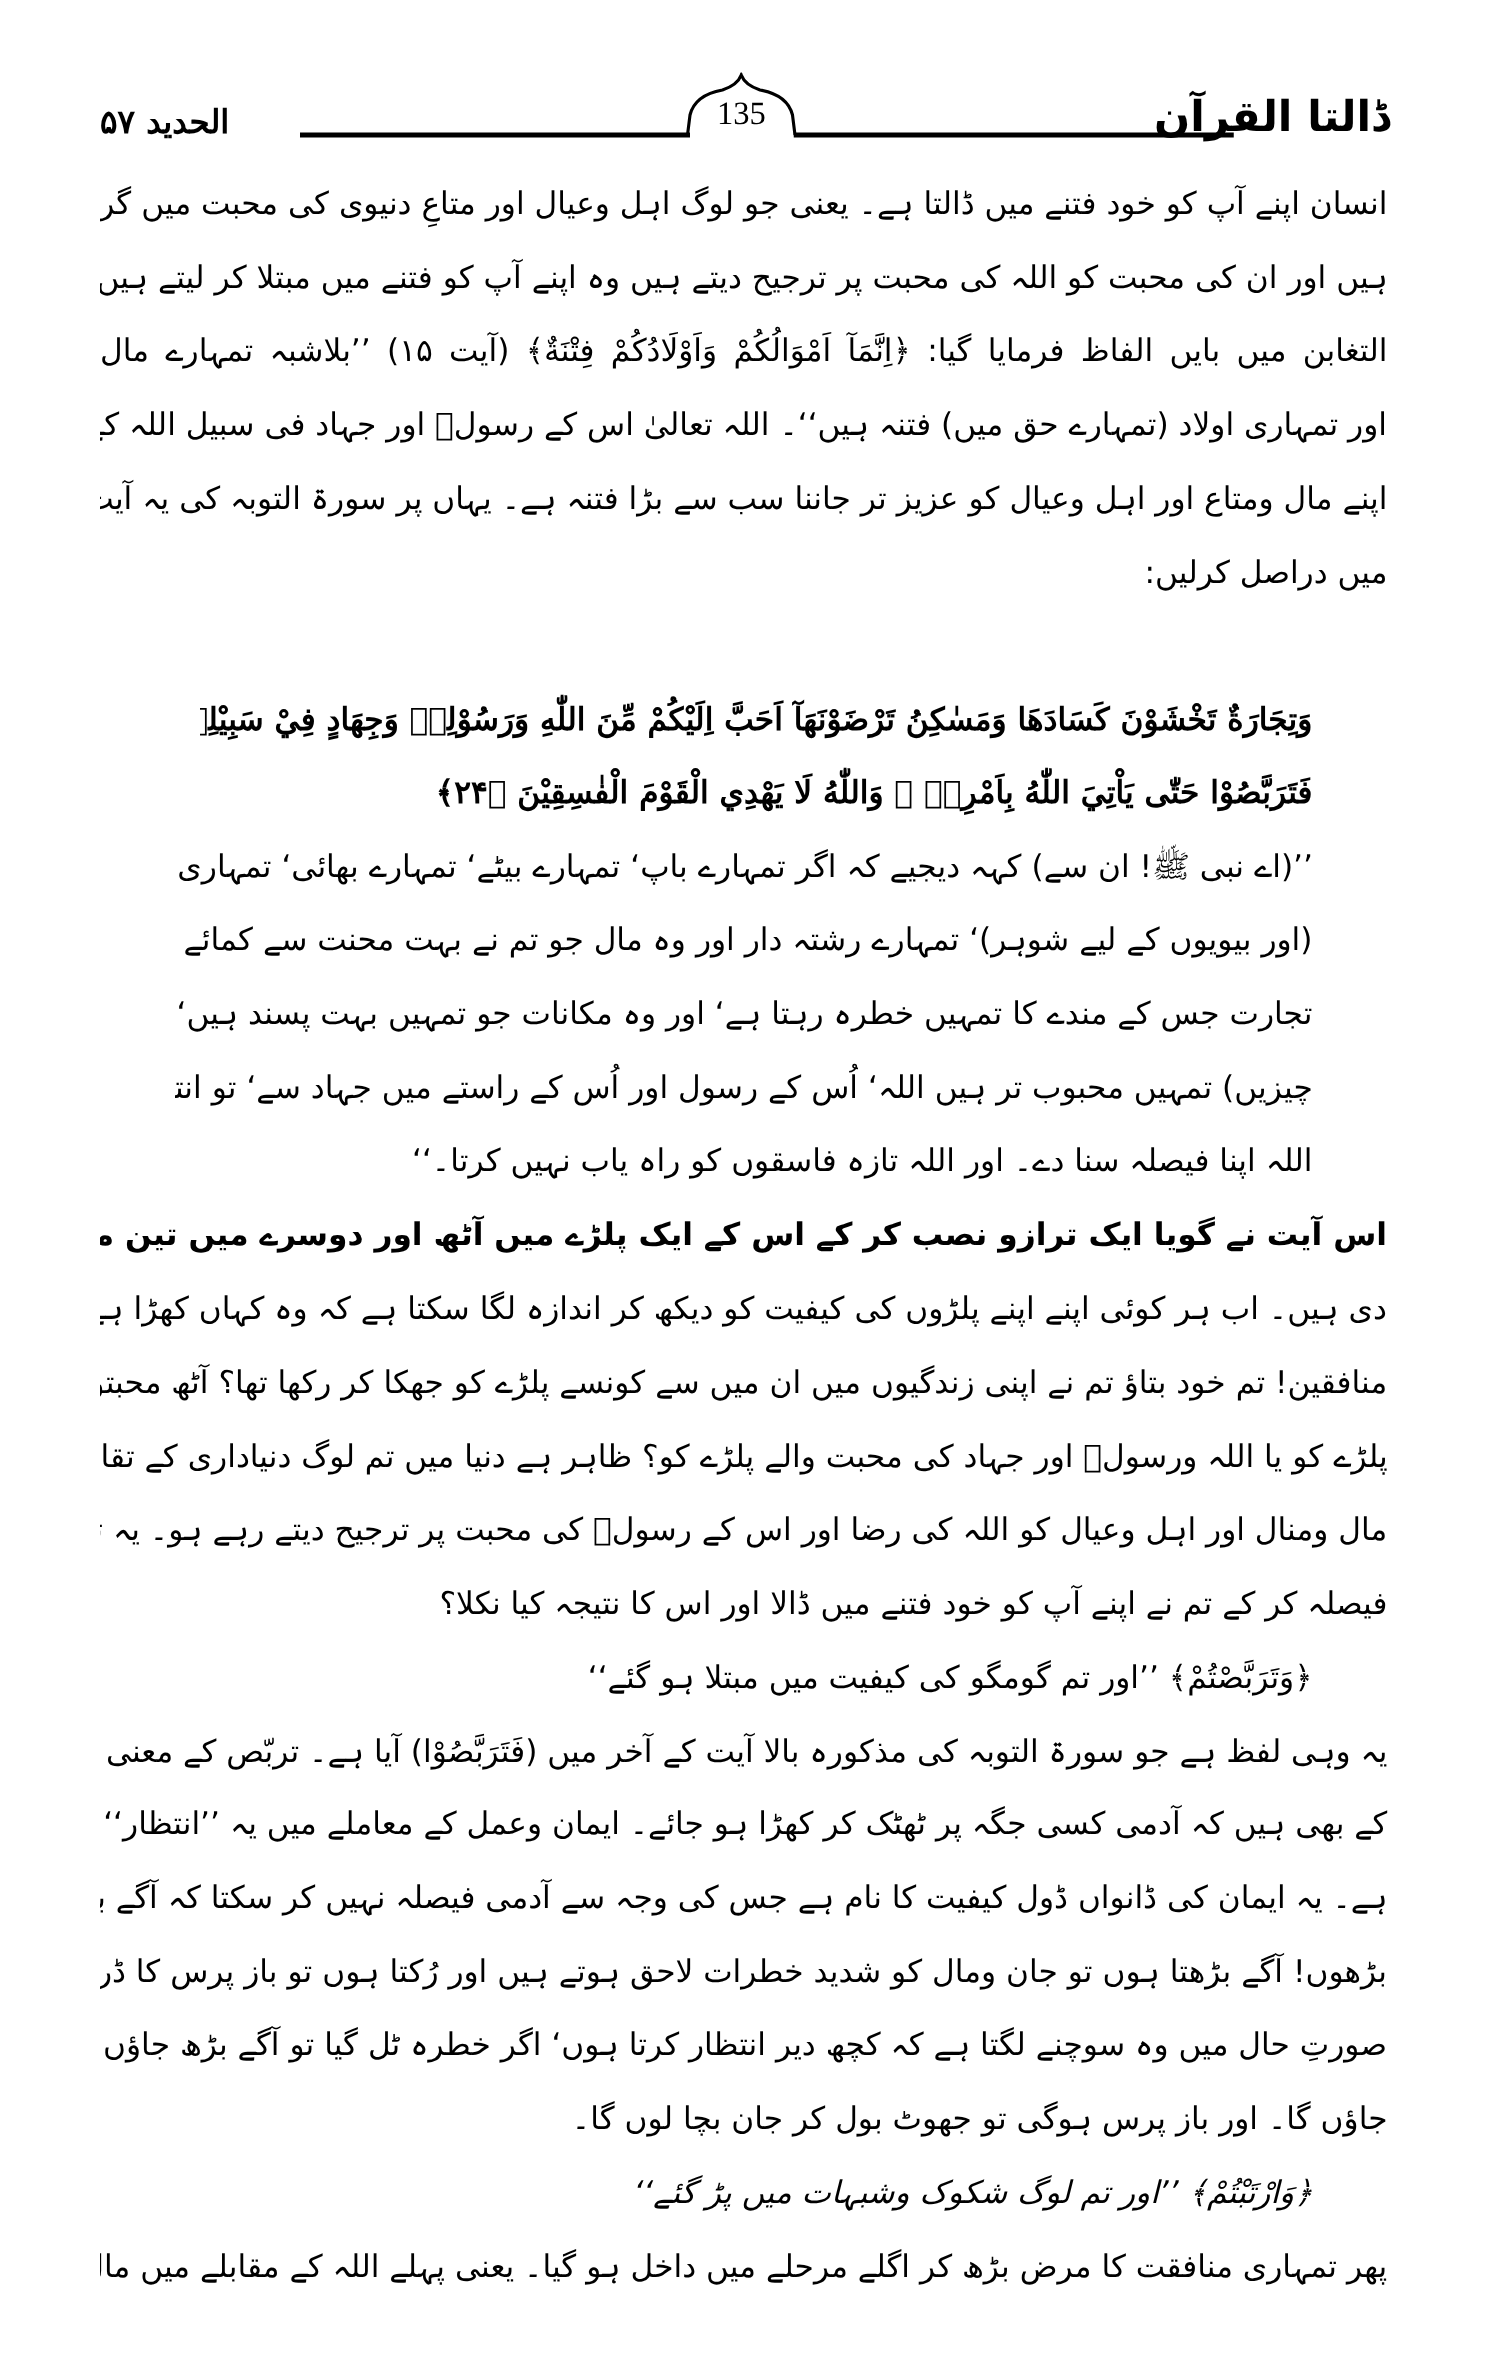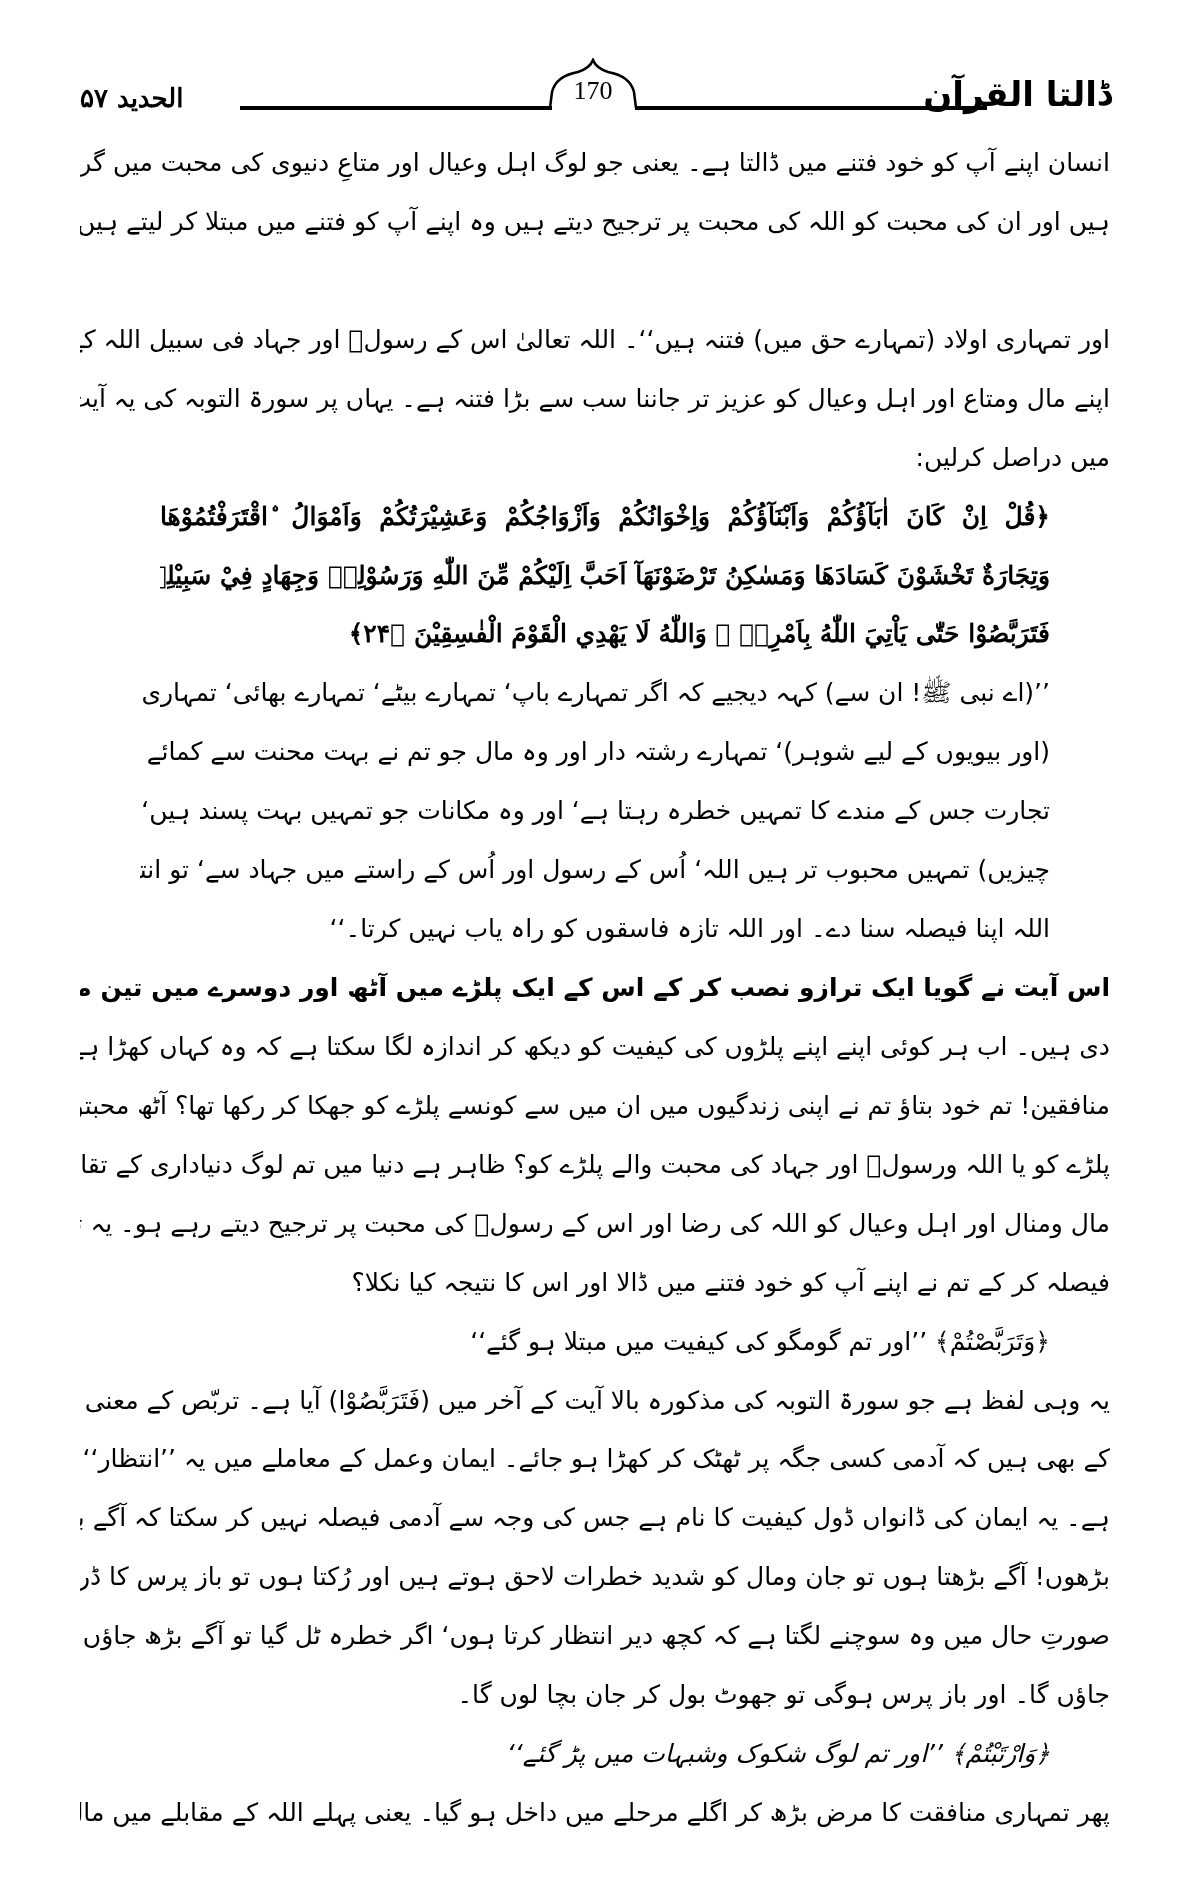--- a/index.html
+++ b/index.html
@@ -30,32 +30,32 @@
 <body>
 
 <div class="page">
 
   <div class="hdr">
     <div class="hdr-title">ڈالتا القرآن</div>
     <div class="hdr-rule r"></div>
     <svg class="arch" viewBox="0 0 90 52">
       <path d="M2 50 L4 34 Q8 18 30 14 Q42 10 45 2 Q48 10 60 14 Q82 18 86 34 L88 50" fill="none" stroke="#000" stroke-width="2.5"></path>
     </svg>
-    <div class="pagenum">170</div>
+    <div class="pagenum">135</div>
     <div class="hdr-rule l"></div>
     <div class="hdr-surah">الحدید ۵۷</div>
   </div>
 
   <div class="txt" style="top:140px">انسان اپنے آپ کو خود فتنے میں ڈالتا ہے۔ یعنی جو لوگ اہل وعیال اور متاعِ دنیوی کی محبت میں گرفتار ہو جاتے</div>
   <div class="txt" style="top: 198.929px;">ہیں اور ان کی محبت کو اللہ کی محبت پر ترجیح دیتے ہیں وہ اپنے آپ کو فتنے میں مبتلا کر لیتے ہیں۔ اس فتنے کا ذکر سورۃ</div>
+  <div class="txt" style="top: 257.857px;">التغابن میں بایں الفاظ فرمایا گیا: ﴿اِنَّمَآ اَمْوَالُكُمْ وَاَوْلَادُكُمْ فِتْنَةٌ﴾ (آیت ۱۵) ’’بلاشبہ تمہارے مال</div>
   <div class="txt" style="top: 316.786px;">اور تمہاری اولاد (تمہارے حق میں) فتنہ ہیں‘‘۔ اللہ تعالیٰ اس کے رسولؐ اور جہاد فی سبیل اللہ کے مقابلے میں</div>
   <div class="txt" style="top: 375.714px;">اپنے مال ومتاع اور اہل وعیال کو عزیز تر جاننا سب سے بڑا فتنہ ہے۔ یہاں پر سورۃ التوبہ کی یہ آیت بھی ذہن</div>
   <div class="txt last" style="top: 434.643px;">میں دراصل کرلیں:</div>
 
-  <div class="txt verse" style="top: 493.571px;">﴿قُلْ اِنْ كَانَ اٰبَآؤُكُمْ وَاَبْنَآؤُكُمْ وَاِخْوَانُكُمْ وَاَزْوَاجُكُمْ وَعَشِيْرَتُكُمْ وَاَمْوَالُ ۨاقْتَرَفْتُمُوْهَا</div>
   <div class="txt verse" style="top: 552.5px;">وَتِجَارَةٌ تَخْشَوْنَ كَسَادَهَا وَمَسٰكِنُ تَرْضَوْنَهَآ اَحَبَّ اِلَيْكُمْ مِّنَ اللّٰهِ وَرَسُوْلِهٖ وَجِهَادٍ فِيْ سَبِيْلِهٖ</div>
   <div class="txt verse last" style="top: 611.429px;">فَتَرَبَّصُوْا حَتّٰى يَاْتِيَ اللّٰهُ بِاَمْرِهٖ ۭ وَاللّٰهُ لَا يَهْدِي الْقَوْمَ الْفٰسِقِيْنَ ﴿۲۴﴾</div>
 
   <div class="txt indent" style="top: 670.357px;">’’(اے نبی ﷺ! ان سے) کہہ دیجیے کہ اگر تمہارے باپ‘ تمہارے بیٹے‘ تمہارے بھائی‘ تمہاری بیویاں</div>
   <div class="txt indent" style="top: 729.286px;">(اور بیویوں کے لیے شوہر)‘ تمہارے رشتہ دار اور وہ مال جو تم نے بہت محنت سے کمائے ہیں‘ اور وہ</div>
   <div class="txt indent" style="top: 788.214px;">تجارت جس کے مندے کا تمہیں خطرہ رہتا ہے‘ اور وہ مکانات جو تمہیں بہت پسند ہیں‘ (اگر یہ سب</div>
   <div class="txt indent" style="top: 847.143px;">چیزیں) تمہیں محبوب تر ہیں اللہ‘ اُس کے رسول اور اُس کے راستے میں جہاد سے‘ تو انتظار کرو یہاں تک کہ</div>
   <div class="txt indent last" style="top: 906.071px;">اللہ اپنا فیصلہ سنا دے۔ اور اللہ تازہ فاسقوں کو راہ یاب نہیں کرتا۔‘‘</div>
 
   <div class="txt" style="top: 965px; font-weight: bold;">اس آیت نے گویا ایک ترازو نصب کر کے اس کے ایک پلڑے میں آٹھ اور دوسرے میں تین محبتیں رکھ</div>

